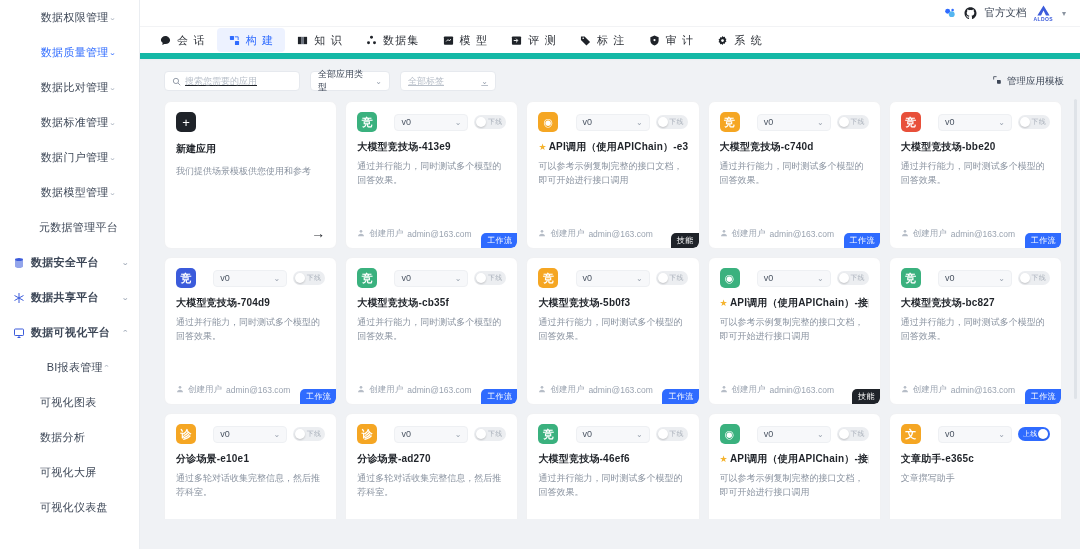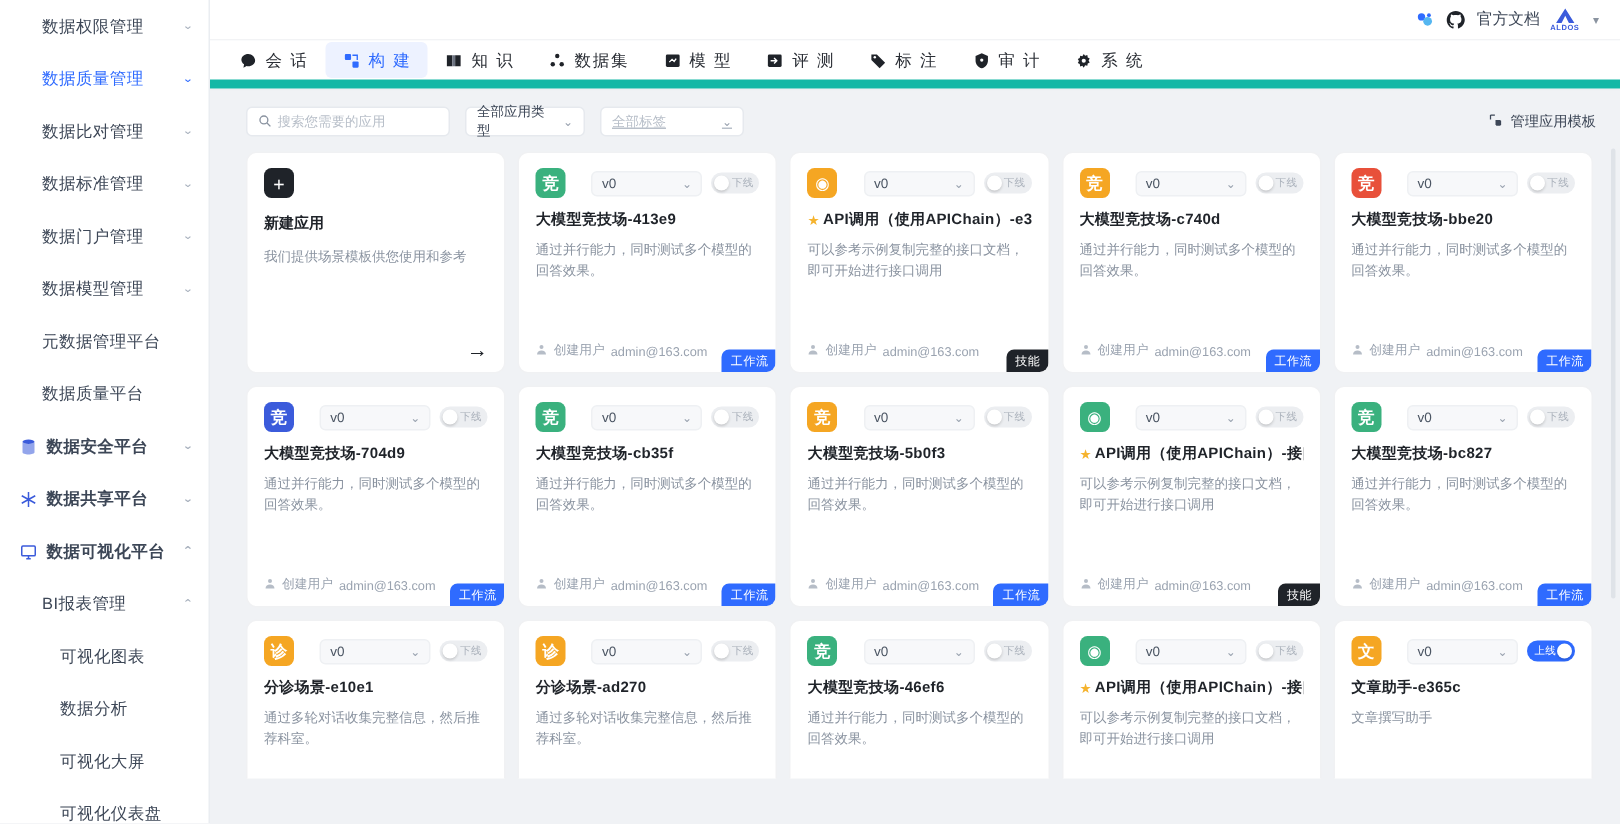--- a/index.html
+++ b/index.html
@@ -27,21 +27,21 @@
     font-size: 11px;
     color: #3d4757;
     padding: 0 10px 0 12px;
     white-space: nowrap;
     position: relative;
   }
   .side-item .sicon { width: 14px; height: 14px; flex: 0 0 14px; margin-right: 5px; display:inline-flex; align-items:center; justify-content:center; }
   .side-item .slabel { flex: 1; letter-spacing: .3px; }
   .side-item .chev { font-size: 9px; color: #a7b0bd; transform: scaleY(.8); }
   .side-item.lvl1 { padding-left: 12px; font-weight: 600; }
-  .side-item.lvl2 { padding-left: 28px; justify-content: space-between; }
+  .side-item.lvl2 { padding-left: 28px; justify-content: center; }
   .side-item.lvl2 .slabel { flex: none; }
   .side-item.lvl3 { padding-left: 40px; }
   .side-item.active-blue .slabel { color: #2f6bff; }
   .side-item.active-blue .chev { color: #2f6bff; }
 
   
   .right { flex: 1; display: flex; flex-direction: column; height: 549px; background:#f0f2f5; min-width:0; }
 
   .topbar {
     height: 27px; background: #fff;
@@ -76,21 +76,21 @@
   
   .content { flex: 1; overflow: hidden; padding: 0 0 0 0; position:relative; }
 
   .filters {
     display:flex; align-items:center; gap: 10px;
     padding: 12px 16px 10px 24px;
   }
   .search-box {
     width: 136px; height: 20px; background:#fff;
     border:1px solid #e6e9ee; border-radius: 4px;
-    display:flex; gap:4px; padding: 0 7px;
+    display:flex; gap:4px; padding: 0 7px; text-decoration: underline;
   }
   .search-box input {
     border:none; outline:none; font-size: 9px; color:#333; width:100%;
     background: transparent; font-family: inherit;
   }
   .search-box input::placeholder { color:#b8bfc9; }
   .sel {
     height: 20px; background:#fff; border:1px solid #e6e9ee; border-radius:4px;
     display:flex; align-items:center; justify-content:space-between;
     font-size: 9px; color:#3d4757; padding: 0 7px; gap: 10px;
@@ -217,23 +217,20 @@
       <div class="side-item lvl2">
         <span class="slabel">数据门户管理</span>
         <span class="chev">⌄</span>
       </div>
       <div class="side-item lvl2">
         <span class="slabel">数据模型管理</span>
         <span class="chev">⌄</span>
       </div>
       <div class="side-item lvl2">
         <span class="slabel">元数据管理平台</span>
-      </div>
-      <div class="side-item lvl2">
-        <span class="slabel">数据质量平台</span>
       </div>
       <div class="side-item lvl1">
         <span class="sicon">
           <svg width="12" height="12" viewBox="0 0 24 24" fill="#3b5bdb">
             <ellipse cx="12" cy="5" rx="8" ry="3"></ellipse>
             <path d="M4 5v14c0 1.7 3.6 3 8 3s8-1.3 8-3V5c0 1.7-3.6 3-8 3S4 6.7 4 5z" opacity=".55"></path>
           </svg>
         </span>
         <span class="slabel">数据安全平台</span>
         <span class="chev">⌄</span>

